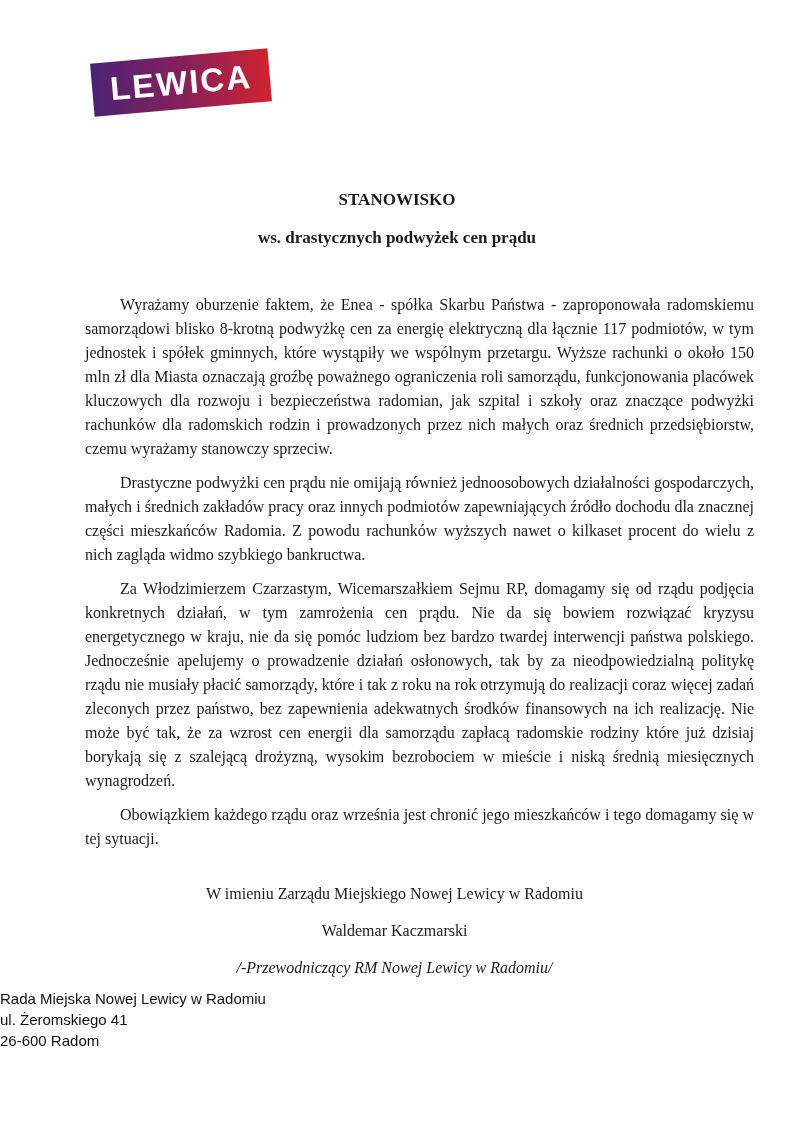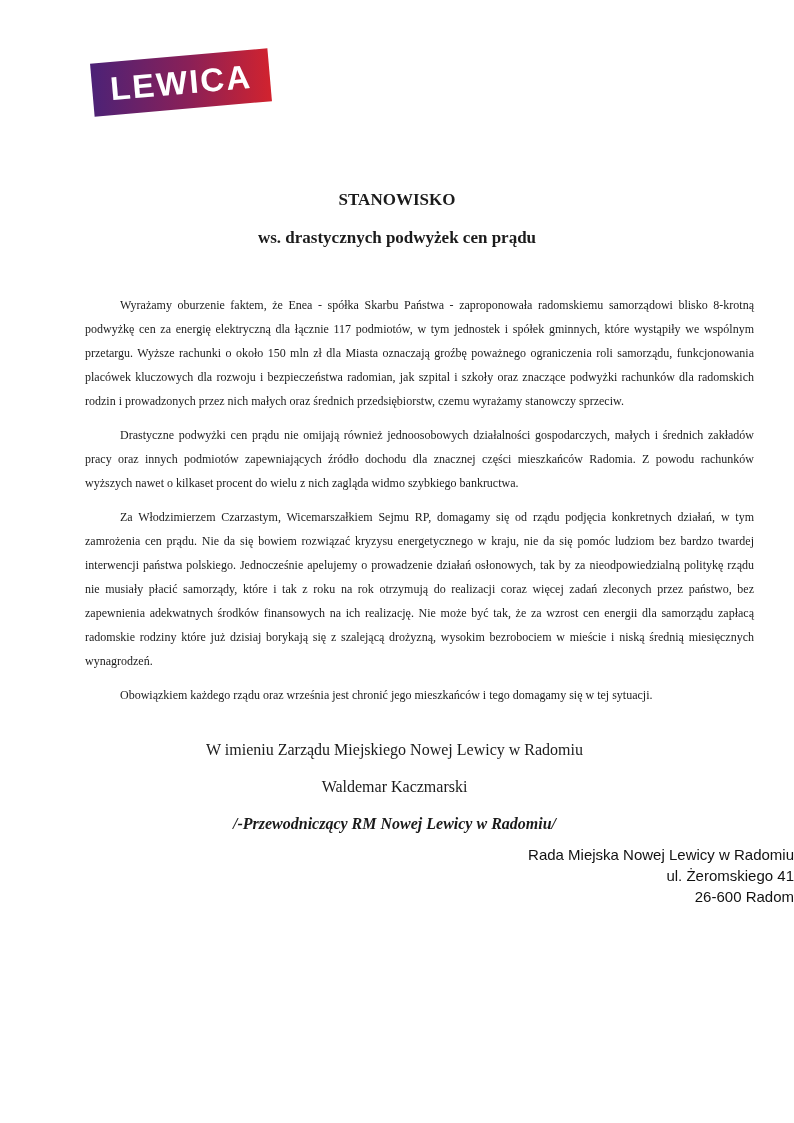--- a/index.html
+++ b/index.html
@@ -48,47 +48,47 @@
   }
   .title-block .t-line {
     display: block;
     line-height: 38px;
     margin: 0;
   }
 
   
   .content {
     margin: 36px 40px 0 85px;
-    font-size: 12px;
+    font-size: 16px;
     line-height: 24px;
     text-align: justify;
     font-family: Liberation Serif, serif;
   }
   .content p {
     margin: 0 0 10px 0;
     text-indent: 35px;
   }
 
   
   .signature {
     margin: 24px 90px 0 85px;
     font-size: 16px;
     text-align: center;
   }
   .signature .s-line {
     display: block;
     line-height: 37px;
     margin: 0;
   }
-  .signature .s-italic { font-style: italic; font-weight: bold; }
+  .signature .s-italic { font-style: italic; }
 
   
   .footer {
     margin-top: 2px;
-    text-align: right;
+    text-align: left;
     font-family: "Liberation Sans", sans-serif;
     font-size: 15px;
     line-height: 21px;
     color: #111111;
   }
   .footer .f-line { display: block; }
 </style>
 </head>
 <body>
 

